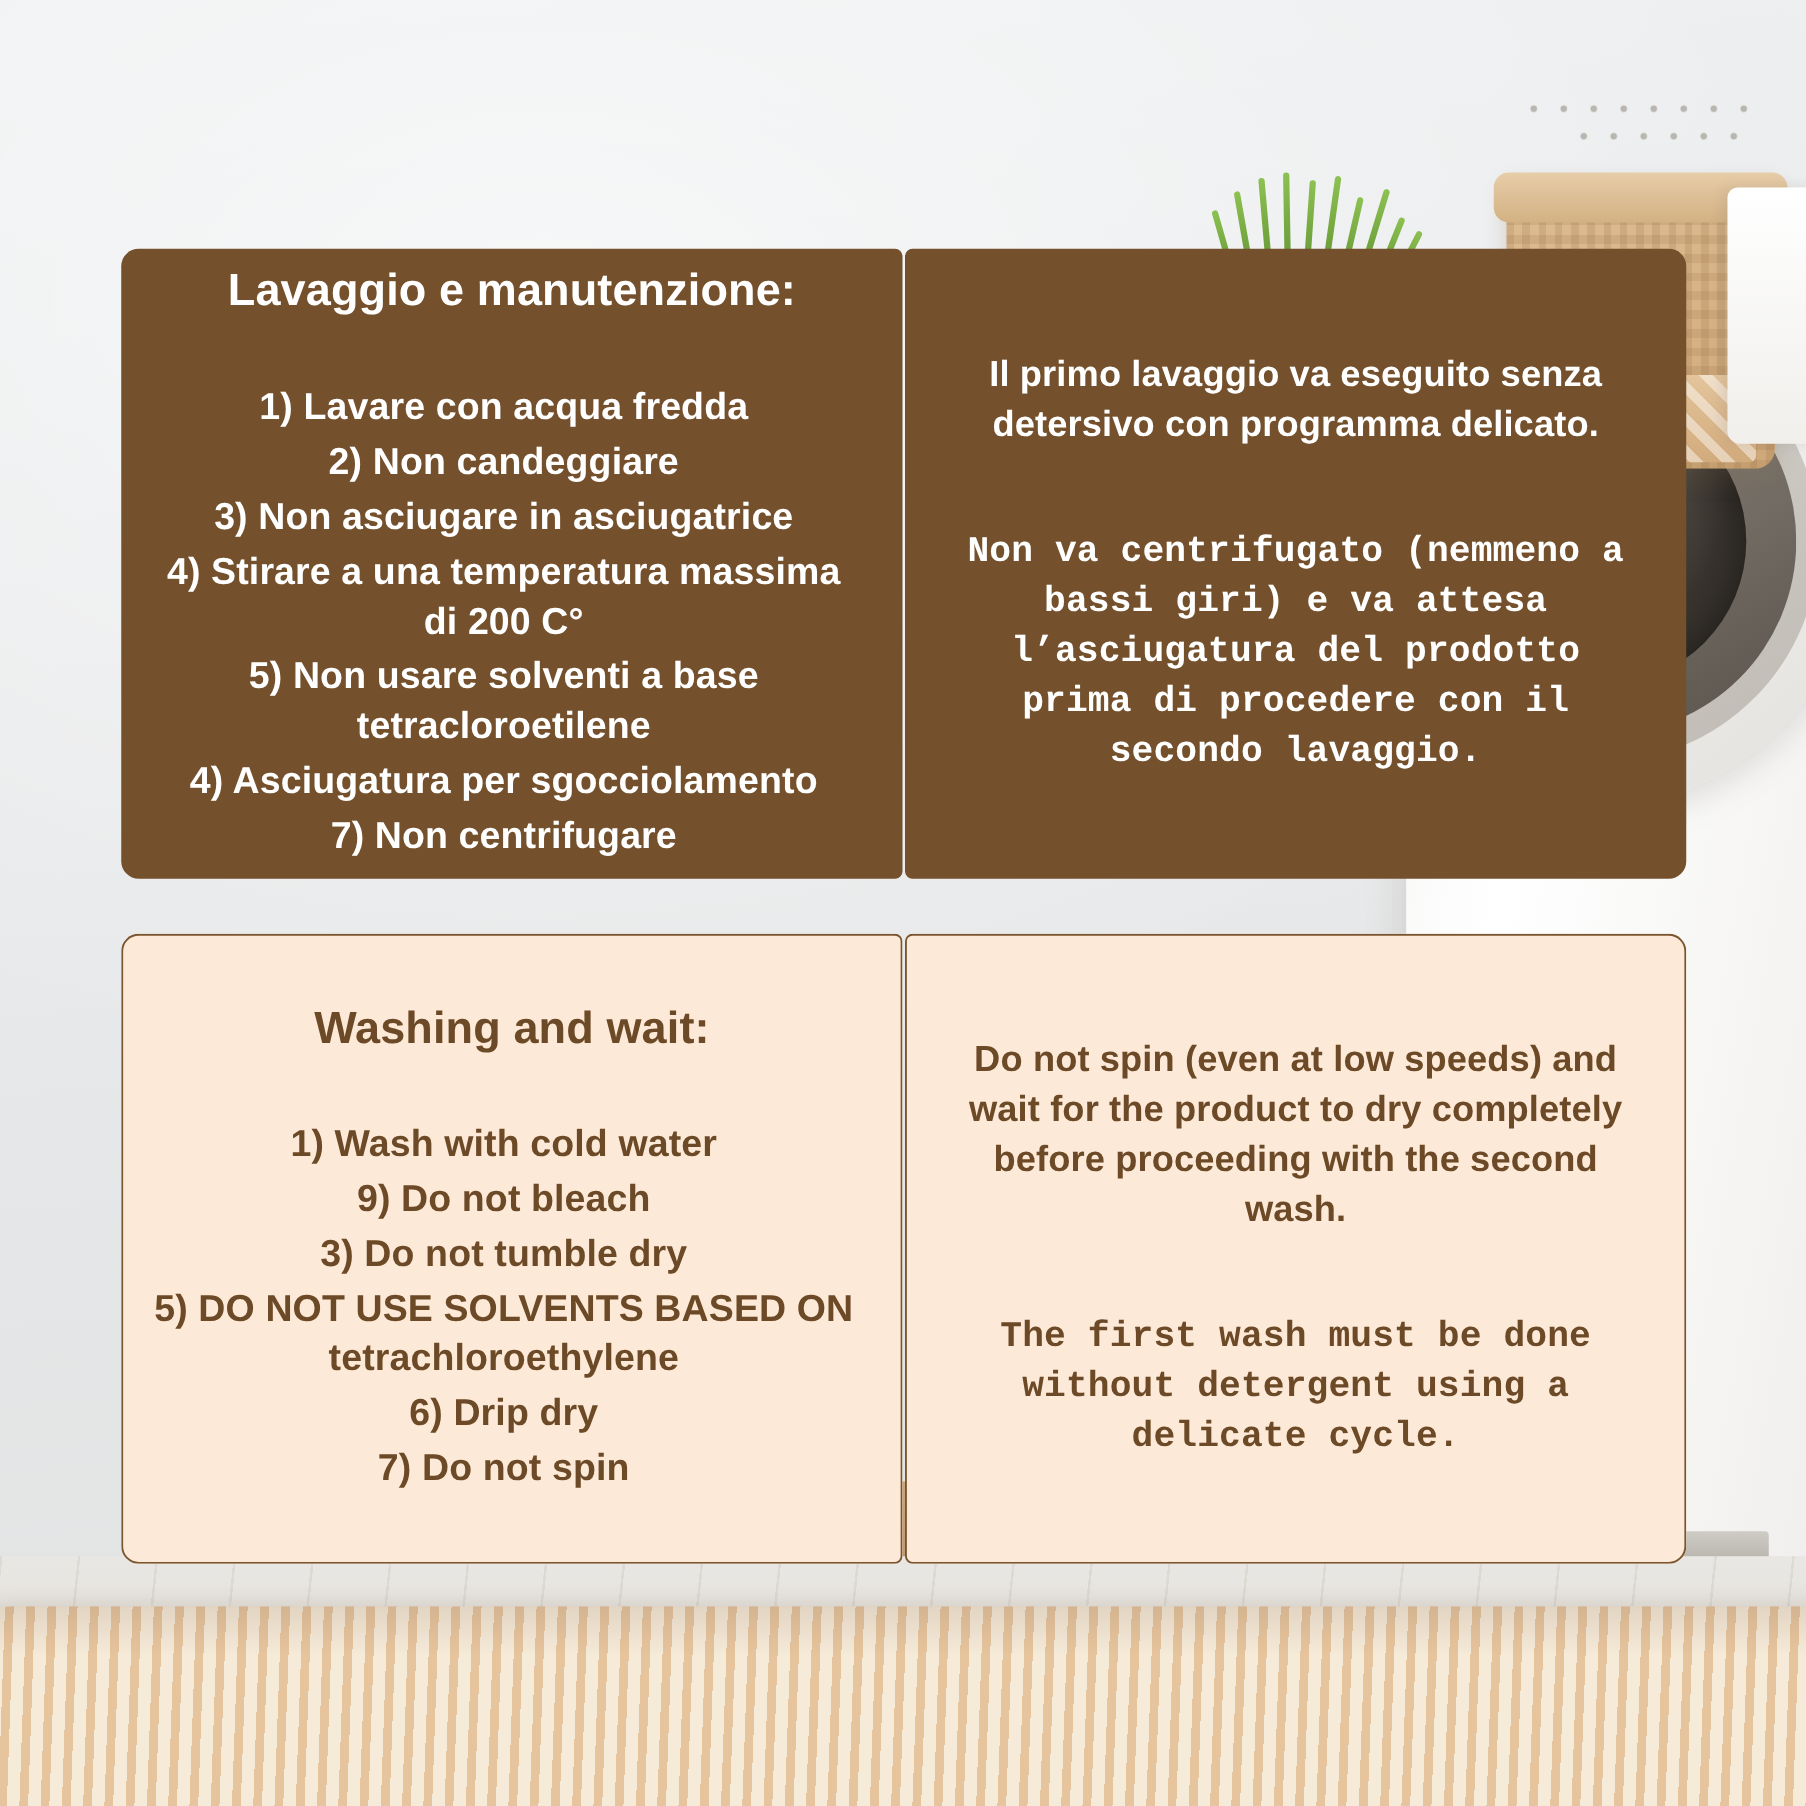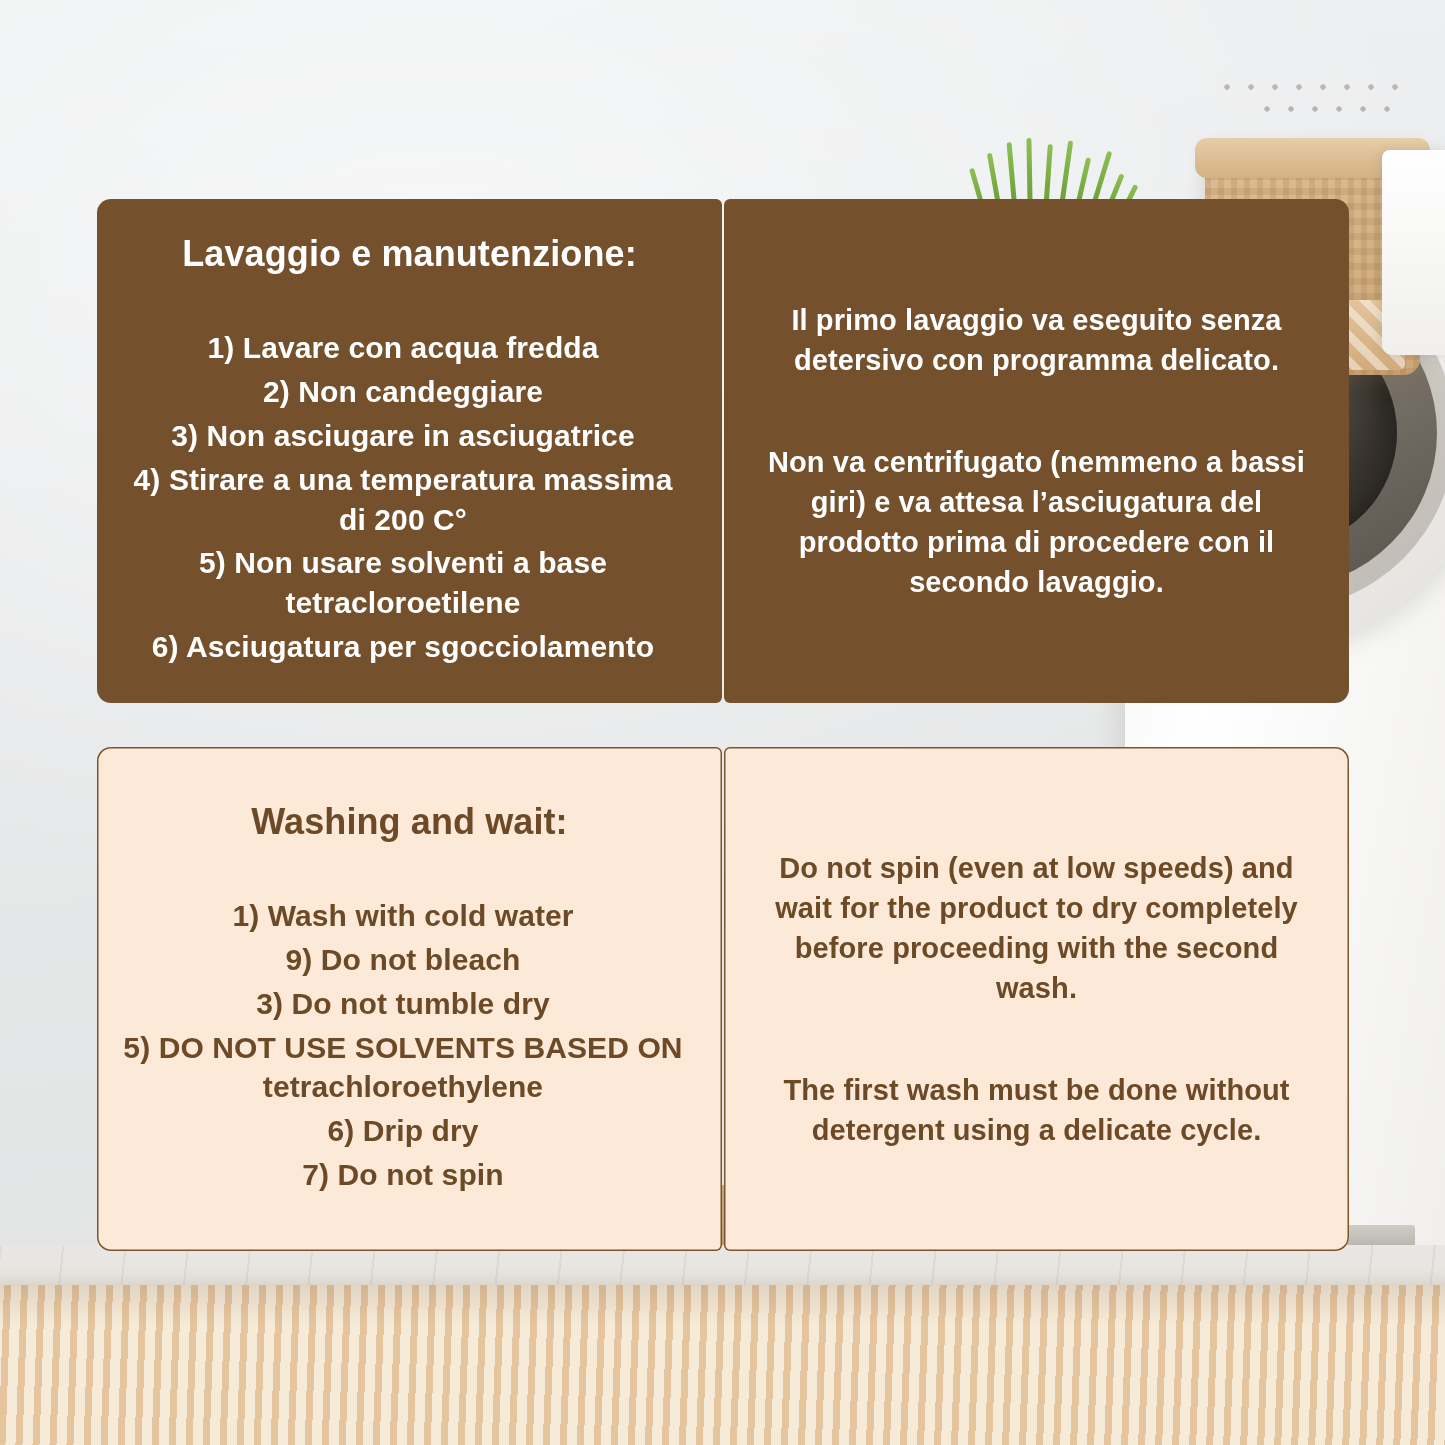--- a/index.html
+++ b/index.html
@@ -261,21 +261,21 @@
   }
   .list li { margin: 0 0 4px 0; }
 
   .para {
     font-size: 29px;
     font-weight: bold;
     line-height: 1.38;
     margin: 16px;
     max-width: 585px;
   }
-  .para + .para { margin-top: 46px; }
+  .para + .para { margin-top: 46px; font-family: Liberation Mono, monospace; }
 
   
   .col-left-inner { width: 100%; }
 </style>
 </head>
 <body>
 
 <div class="photo">
   <div class="wall"></div>
   <div class="wall-shade"></div>
@@ -322,21 +322,22 @@
 
   <div class="card dark left">
     <div class="col-left-inner">
       <div class="card-title">Lavaggio e manutenzione:</div>
       <ul class="list">
         <li>1) Lavare con acqua fredda</li>
         <li>2) Non candeggiare</li>
         <li>3) Non asciugare in asciugatrice</li>
         <li>4) Stirare a una temperatura massima di 200 C°</li>
         <li>5) Non usare solventi a base tetracloroetilene</li>
-        <li>6) Asciugatura per sgocciolamento</li>
+        <li>4) Asciugatura per sgocciolamento</li>
+        <li>7) Non centrifugare</li>
       </ul>
     </div>
   </div>
 
   <div class="card dark right">
     <p class="para">Il primo lavaggio va eseguito senza detersivo con programma delicato.</p>
     <p class="para">Non va centrifugato (nemmeno a bassi giri) e va attesa l’asciugatura del prodotto prima di procedere con il secondo lavaggio.</p>
   </div>
 
   <div class="card light left">

